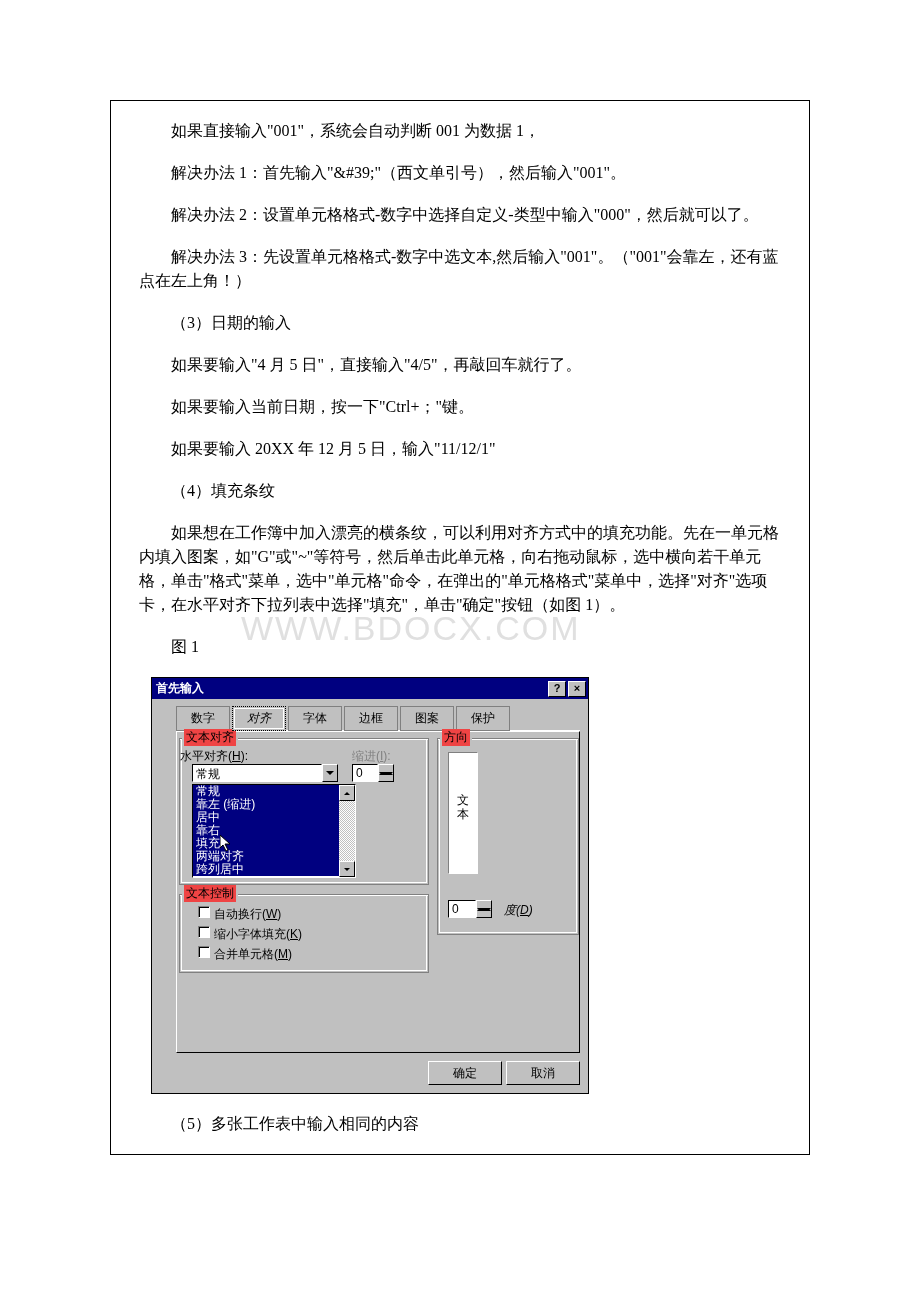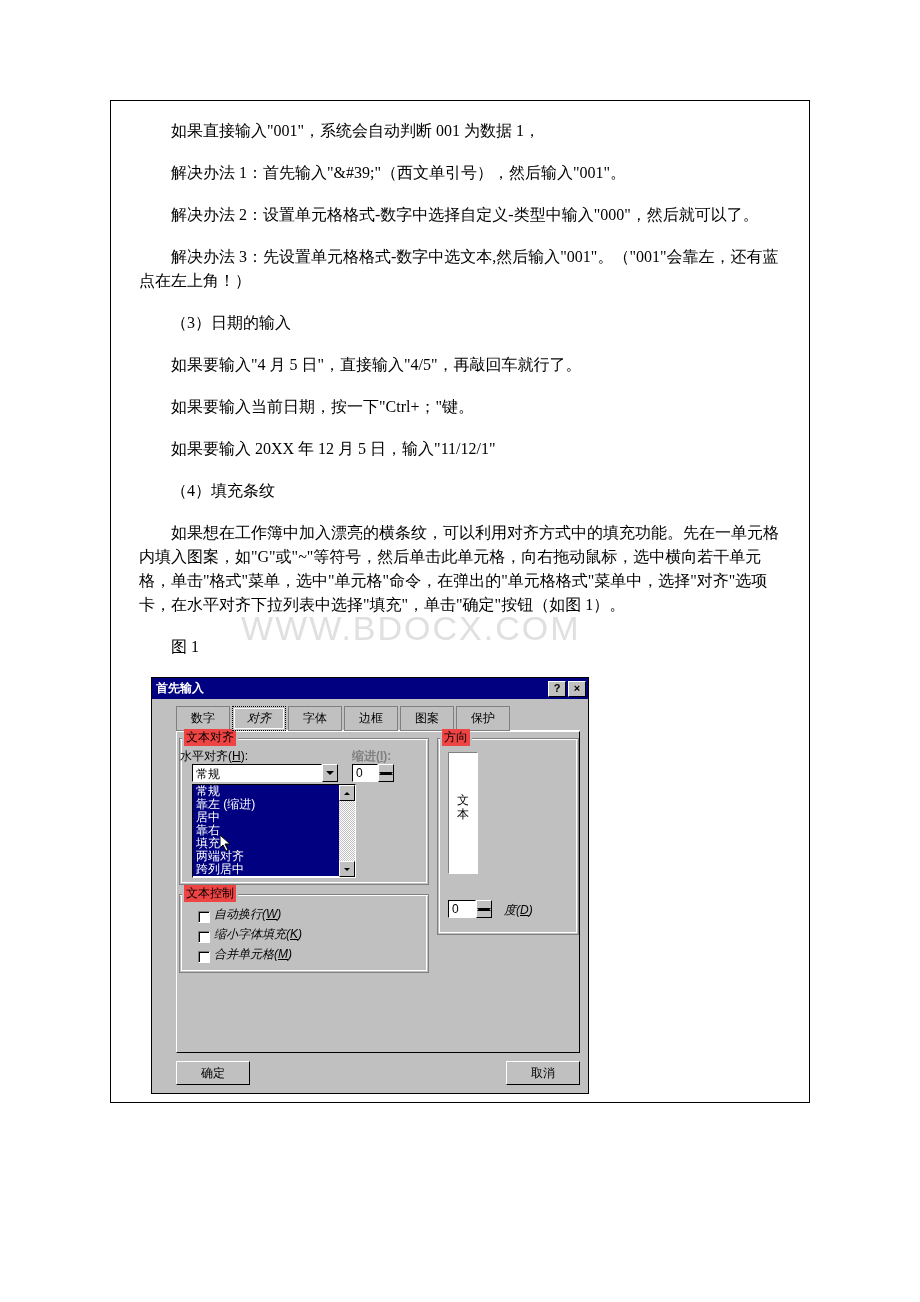--- a/index.html
+++ b/index.html
@@ -248,23 +248,22 @@
     display: flex;
     align-items: center;
     justify-content: center;
     box-sizing: border-box;
   }
   .scroll-track { flex: 1; background: repeating-conic-gradient(#c0c0c0 0% 25%, #fff 0% 50%) 0/2px 2px; }
 
   .checkbox {
     position: absolute;
     display: flex;
-    align-items: flex-end;
+    align-items: flex-start;
     gap: 4px;
-    font-style: italic;
   }
   .cb-box {
     width: 12px;
     height: 12px;
     background: #fff;
     border-top: 1px solid #808080;
     border-left: 1px solid #808080;
     border-right: 1px solid #fff;
     border-bottom: 1px solid #fff;
     box-shadow: inset 1px 1px 0 #000;
@@ -310,21 +309,21 @@
 
   .cursor {
     position: absolute;
     width: 14px;
     height: 18px;
     pointer-events: none;
   }
 
   .dlg-buttons {
     display: flex;
-    justify-content: space-between;
+    justify-content: flex-end;
     gap: 4px;
     margin-top: 8px;
   }
   .dlg-btn {
     width: 72px;
     height: 22px;
     background: #c0c0c0;
     border-top: 1px solid #fff;
     border-left: 1px solid #fff;
     border-right: 1px solid #000;
@@ -382,21 +381,21 @@
 
             <span class="label" style="left:0; top:10px;">水平对齐(<span class="underline">H</span>):</span>
 
             <div class="combo" style="left:12px; top:26px; width:146px;">
               <div class="combo-input" style="width:130px;">常规</div>
               <div class="combo-btn">
                   <div class="tri-down"></div>
                 </div>
             </div>
 
-            <span class="label disabled" style="left:172px; top:10px;font-weight:bold;">缩进(<span class="underline">I</span>):</span>
+            <span class="label disabled" style="left:172px; top:10px;">缩进(<span class="underline">I</span>):</span>
             <div class="combo" style="left:172px; top:26px;">
               <div class="combo-input" style="width:26px;">0</div>
               <div class="spin">
                 <div>
                     <div class="tri-up"></div>
                   </div>
                 <div>
                     <div class="tri-down-sm"></div>
                   </div>
               </div>
@@ -477,14 +476,15 @@
         </div>
 
         <div class="dlg-buttons">
           <div class="dlg-btn">确定</div>
           <div class="dlg-btn">取消</div>
         </div>
       </div>
     </div>
   </div>
 
+  <p class="para indent">（5）多张工作表中输入相同的内容</p>
 
 </div>
 
 </body></html>

